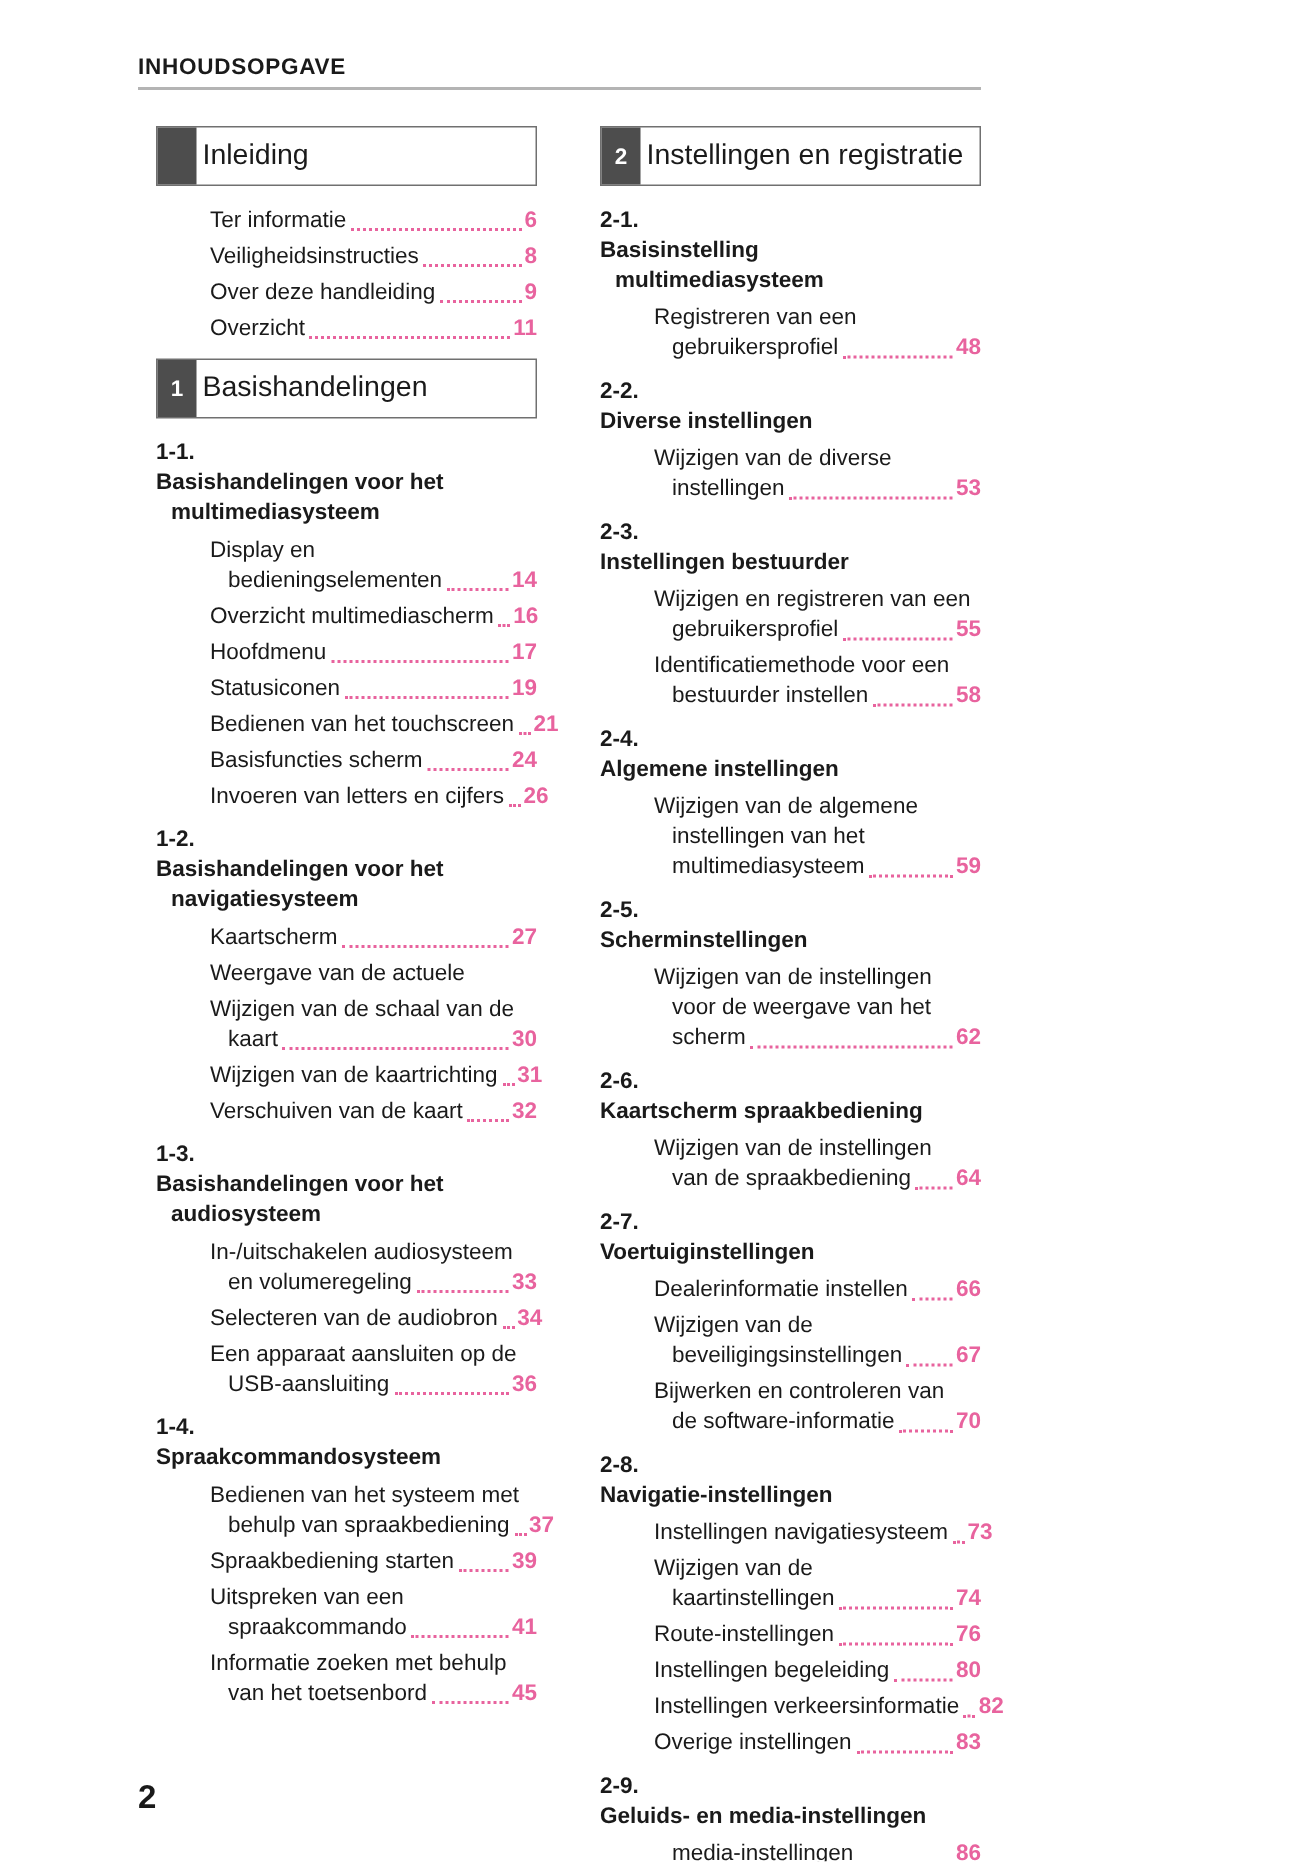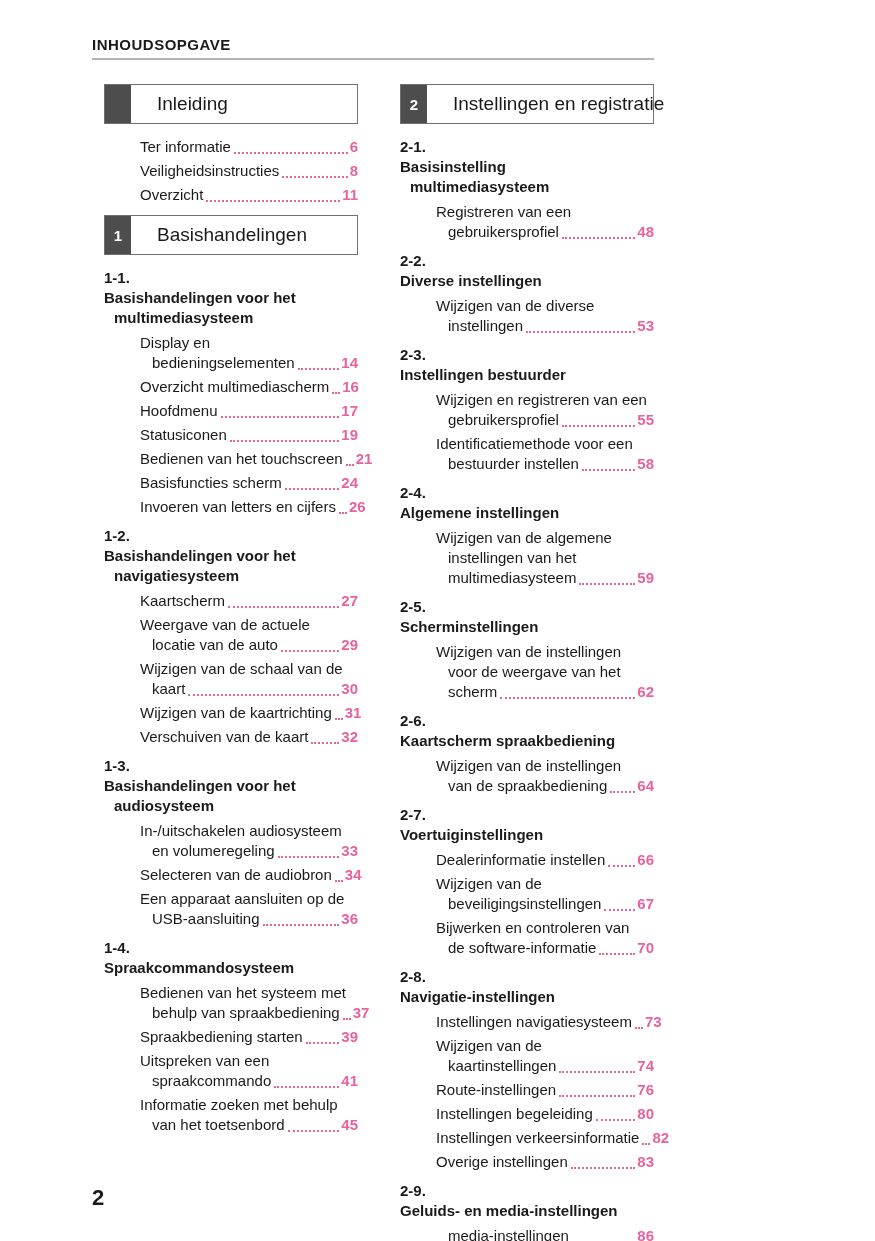--- a/index.html
+++ b/index.html
@@ -66,21 +66,21 @@
     color:#fff;
     font-size:15px;
     font-weight:bold;
     display:flex;
     align-items:center;
     justify-content:center;
   }
   .section-title{
     display:flex;
     align-items:center;
-    padding-left:26px;
+    padding-left:4px;
     font-size:19px;
     color:var(--ink);
     white-space:nowrap;
   }
 
   .group-heading{
     display:flex;
     font-weight:bold;
     font-size:15px;
     line-height:20px;
@@ -142,20 +142,27 @@
         </div>
         <div class="toc-item">
           <div class="item-line last">
             <span class="txt">Veiligheidsinstructies</span>
             <span class="leader"></span>
             <span class="pg">8</span>
           </div>
         </div>
         <div class="toc-item">
           <div class="item-line last">
+            <span class="txt">Over deze handleiding</span>
+            <span class="leader"></span>
+            <span class="pg">9</span>
+          </div>
+        </div>
+        <div class="toc-item">
+          <div class="item-line last">
             <span class="txt">Overzicht</span>
             <span class="leader"></span>
             <span class="pg">11</span>
           </div>
         </div>
         <div class="section-box">
           <div class="section-tab">1</div>
           <div class="section-title">Basishandelingen</div>
         </div>
         <div class="group-heading">
@@ -224,25 +231,20 @@
         </div>
         <div class="toc-item">
           <div class="item-line last">
             <span class="txt">Kaartscherm</span>
             <span class="leader"></span>
             <span class="pg">27</span>
           </div>
         </div>
         <div class="toc-item">
           <div class="item-line">Weergave van de actuele</div>
-          <div class="item-line wrap last">
-            <span class="txt">locatie van de auto</span>
-            <span class="leader"></span>
-            <span class="pg">29</span>
-          </div>
         </div>
         <div class="toc-item">
           <div class="item-line">Wijzigen van de schaal van de</div>
           <div class="item-line wrap last">
             <span class="txt">kaart</span>
             <span class="leader"></span>
             <span class="pg">30</span>
           </div>
         </div>
         <div class="toc-item">

